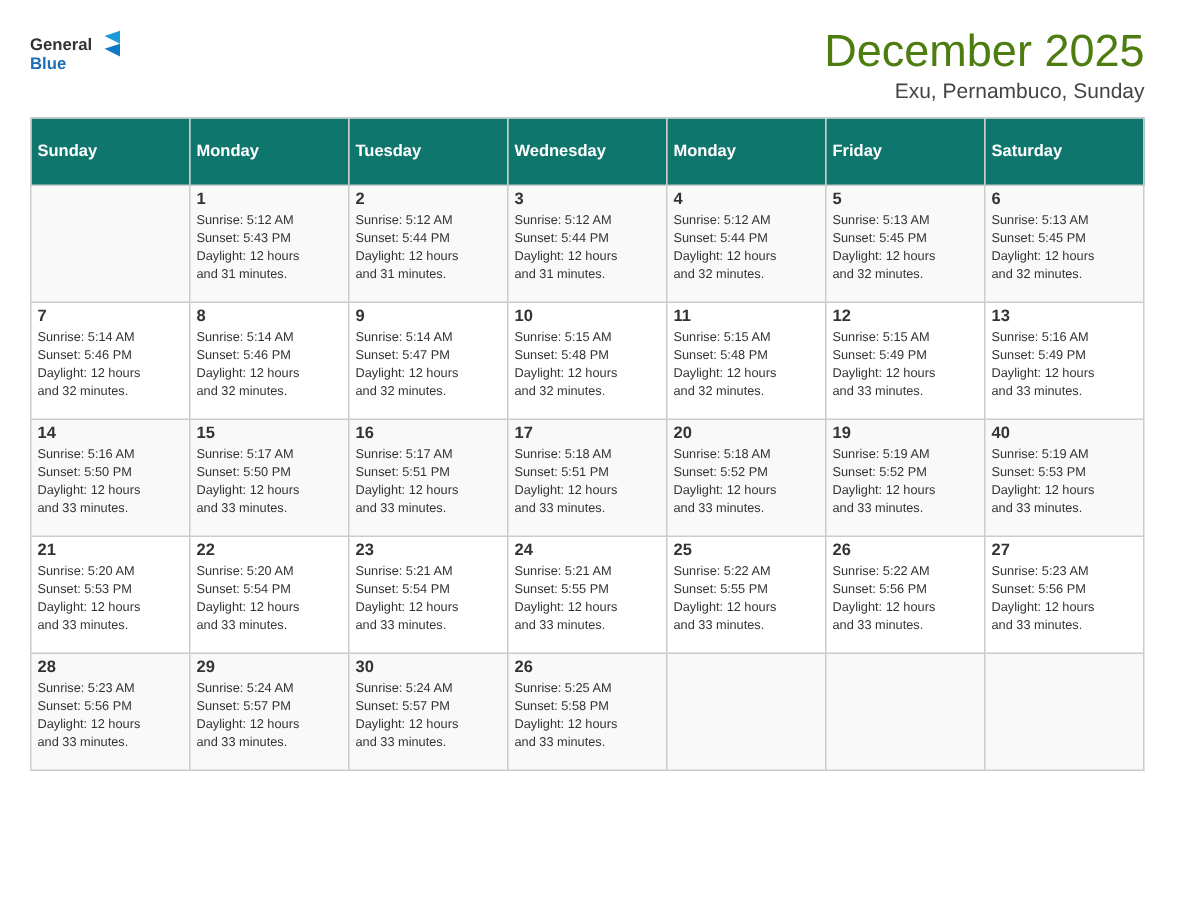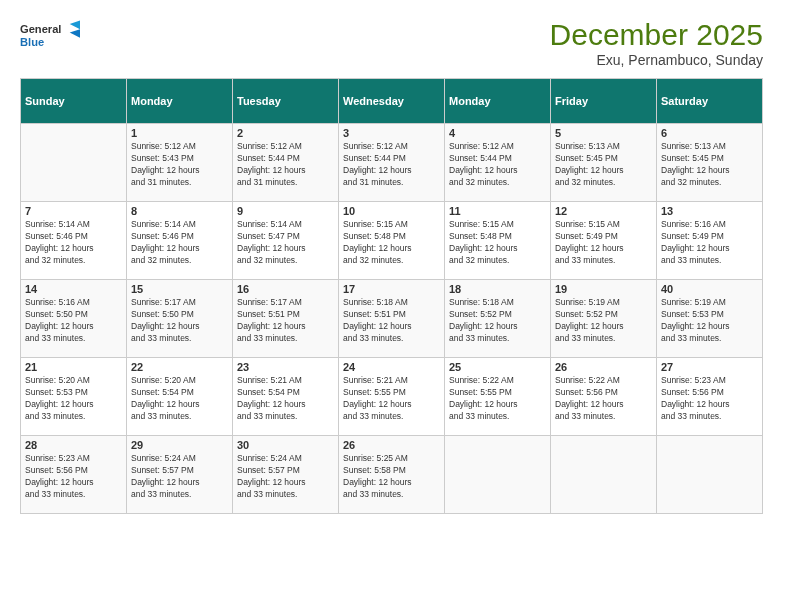--- a/index.html
+++ b/index.html
@@ -229,21 +229,21 @@
 and 33 minutes.</div>
           </td>
           <td>
             <span class="day-num">17</span>
             <div class="cell-text" style="white-space: pre-line;">Sunrise: 5:18 AM
 Sunset: 5:51 PM
 Daylight: 12 hours
 and 33 minutes.</div>
           </td>
           <td>
-            <span class="day-num">18</span>
+            <span class="day-num">20</span>
             <div class="cell-text" style="white-space: pre-line;">Sunrise: 5:18 AM
 Sunset: 5:52 PM
 Daylight: 12 hours
 and 33 minutes.</div>
           </td>
           <td>
             <span class="day-num">19</span>
             <div class="cell-text" style="white-space: pre-line;">Sunrise: 5:19 AM
 Sunset: 5:52 PM
 Daylight: 12 hours

